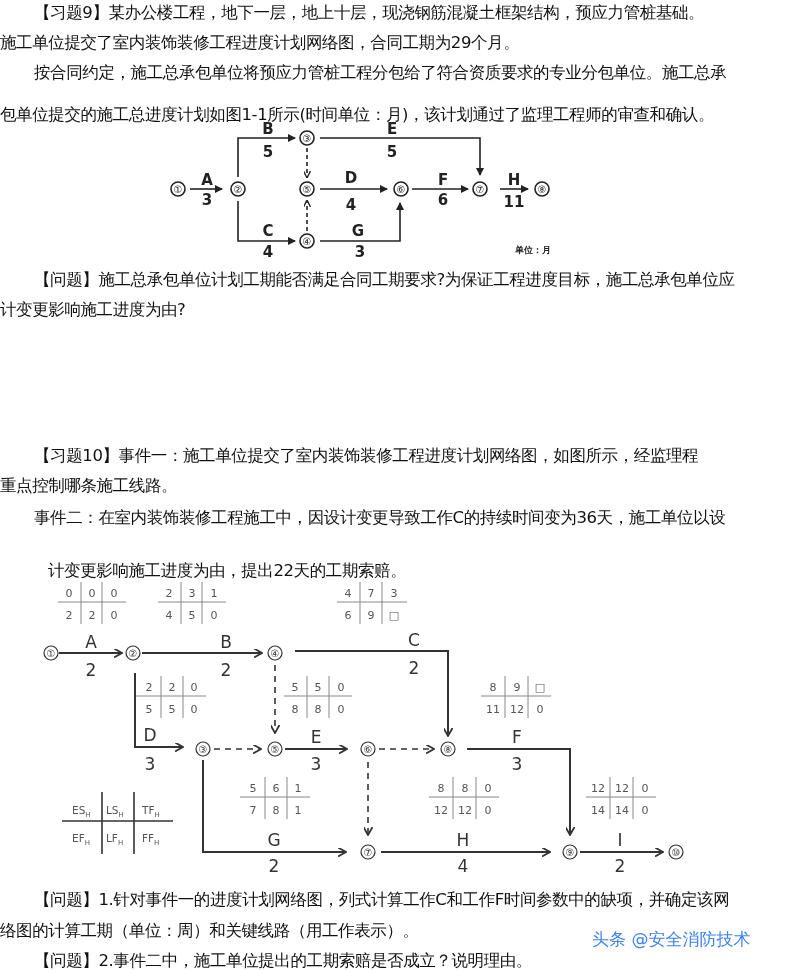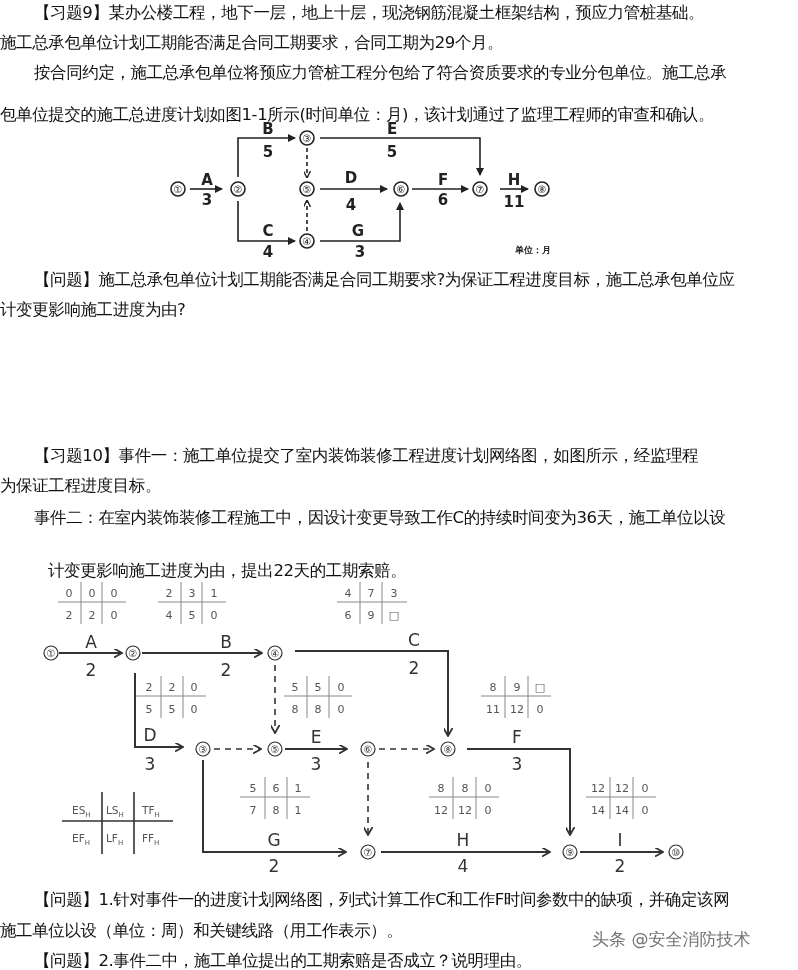--- a/index.html
+++ b/index.html
@@ -10,29 +10,29 @@
   }
   .para {
     position: absolute; left: 0; width: 790px;
     font-size: 16.5px; line-height: 30px; letter-spacing: -0.4px;
     white-space: nowrap;
   }
   .indent { padding-left: 34px; }
   svg text { font-family: "DejaVu Sans", "Liberation Sans", sans-serif; }
   .watermark {
     position: absolute; left: 592px; top: 928px;
-    font-size: 17px; color: #737373; letter-spacing: 0px;
+    font-size: 17px; color: #3b82f6; letter-spacing: 0px;
     text-shadow: 0 0 1px #fff;
   }
 </style>
 </head>
 <body>
 
 <div class="para indent" style="top:-2px;">【习题9】某办公楼工程，地下一层，地上十层，现浇钢筋混凝土框架结构，预应力管桩基础。</div>
-<div class="para" style="top:28px;">施工总承包单位计划工期能否满足合同工期要求，合同工期为29个月。</div>
+<div class="para" style="top:28px;">施工单位提交了室内装饰装修工程进度计划网络图，合同工期为29个月。</div>
 <div class="para indent" style="top:58px;">按合同约定，施工总承包单位将预应力管桩工程分包给了符合资质要求的专业分包单位。施工总承</div>
 <div class="para" style="top:100px;">包单位提交的施工总进度计划如图1-1所示(时间单位：月)，该计划通过了监理工程师的审查和确认。</div>
 
 <svg style="position:absolute;left:160px;top:115px;" width="420" height="145" viewBox="0 0 420 145">
   <defs>
     <marker id="ah" markerWidth="8" markerHeight="8" refX="7" refY="4" orient="auto" markerUnits="userSpaceOnUse">
       <path d="M0,0 L8,4 L0,8 Z" fill="#222"></path>
     </marker>
     <marker id="ahs" markerWidth="7" markerHeight="7" refX="6" refY="3.5" orient="auto" markerUnits="userSpaceOnUse">
       <path d="M0,0 L7,3.5 L0,7" fill="none" stroke="#222" stroke-width="1.4"></path>
@@ -96,21 +96,21 @@
     <text x="354" y="70">H</text>
     <text x="354" y="92">11</text>
   </g>
   <text x="355" y="138" font-size="9" font-weight="bold" fill="#222">单位：月</text>
 </svg>
 
 <div class="para indent" style="top:265px;">【问题】施工总承包单位计划工期能否满足合同工期要求?为保证工程进度目标，施工总承包单位应</div>
 <div class="para" style="top:295px;">计变更影响施工进度为由?</div>
 
 <div class="para indent" style="top:441px;">【习题10】事件一：施工单位提交了室内装饰装修工程进度计划网络图，如图所示，经监理程</div>
-<div class="para" style="top:471px;">为保证工程进度目标。</div>
+<div class="para" style="top:471px;">重点控制哪条施工线路。</div>
 <div class="para indent" style="top:503px;">事件二：在室内装饰装修工程施工中，因设计变更导致工作C的持续时间变为36天，施工单位以设</div>
 <div class="para" style="top:556px;margin-left:48px;">计变更影响施工进度为由，提出22天的工期索赔。</div>
 
 <svg style="position:absolute;left:0;top:570px;" width="798" height="305" viewBox="0 0 798 305">
   <defs>
     <marker id="ah2" markerWidth="9" markerHeight="9" refX="8" refY="4.5" orient="auto" markerUnits="userSpaceOnUse">
       <path d="M0,0 L8,4.5 L0,9" fill="none" stroke="#333" stroke-width="1.8"></path>
     </marker>
   </defs>
   <g fill="none" stroke="#333" stroke-width="2">
@@ -301,16 +301,16 @@
     <text x="10" y="22" font-size="10.5"><tspan>ES</tspan><tspan font-size="7" dy="3">H</tspan></text>
     <text x="44" y="22" font-size="10.5"><tspan>LS</tspan><tspan font-size="7" dy="3">H</tspan></text>
     <text x="80" y="22" font-size="10.5"><tspan>TF</tspan><tspan font-size="7" dy="3">H</tspan></text>
     <text x="10" y="50" font-size="10.5"><tspan>EF</tspan><tspan font-size="7" dy="3">H</tspan></text>
     <text x="44" y="50" font-size="10.5"><tspan>LF</tspan><tspan font-size="7" dy="3">H</tspan></text>
     <text x="80" y="50" font-size="10.5"><tspan>FF</tspan><tspan font-size="7" dy="3">H</tspan></text>
   </g>
 </svg>
 
 <div class="para indent" style="top:885px;">【问题】1.针对事件一的进度计划网络图，列式计算工作C和工作F时间参数中的缺项，并确定该网</div>
-<div class="para" style="top:916px;">施工单位以设（单位：周）和关键线路（用工作表示）。</div>
+<div class="para" style="top:916px;">络图的计算工期（单位：周）和关键线路（用工作表示）。</div>
 <div class="para indent" style="top:946px;">【问题】2.事件二中，施工单位提出的工期索赔是否成立？说明理由。</div>
 
 <div class="watermark">头条 @安全消防技术</div>
 
 </body></html>

